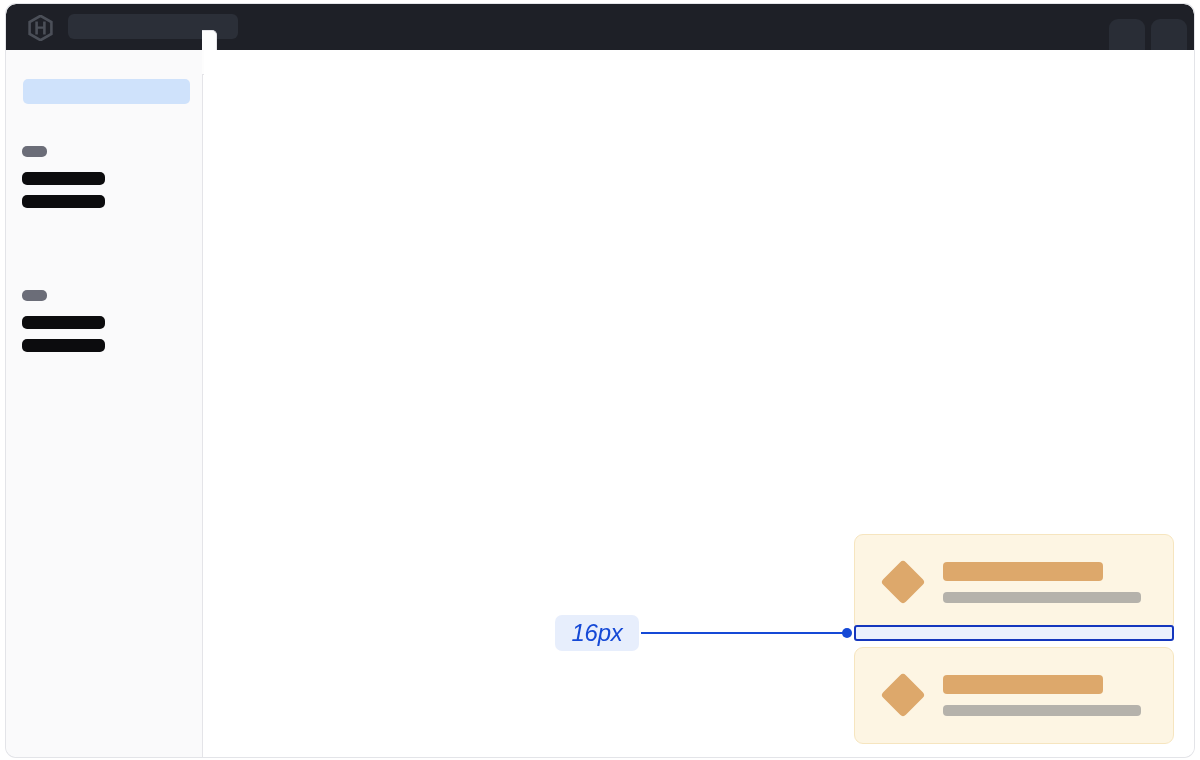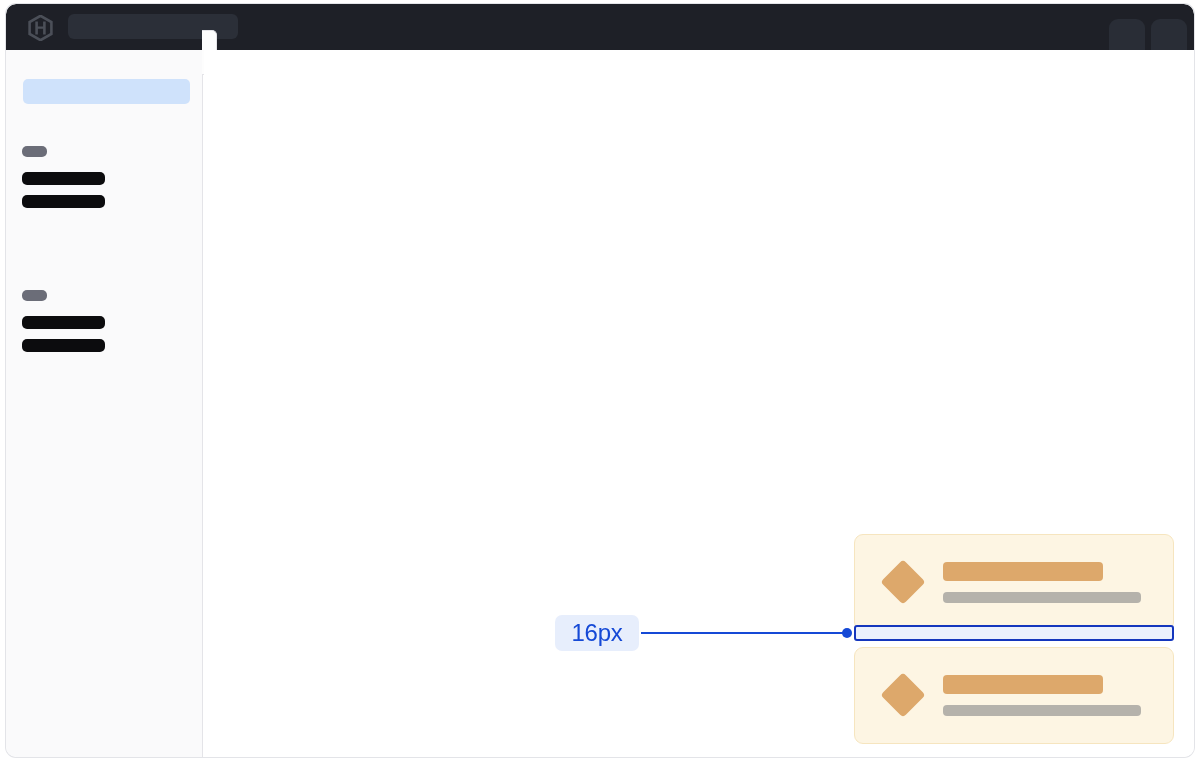--- a/index.html
+++ b/index.html
@@ -181,20 +181,21 @@
     height: 36px;
     background: #e7eefc;
     border-radius: 7px;
     display: flex;
     align-items: center;
     justify-content: center;
     color: #1549d6;
     font-size: 24px;
     font-family: "Liberation Sans", sans-serif;
     letter-spacing: -0.2px;
+    font-style: italic;
   }
 </style>
 </head>
 <body>
 
 <div class="app-window">
 
   <div class="navbar">
 
     <div class="brand-logo">

